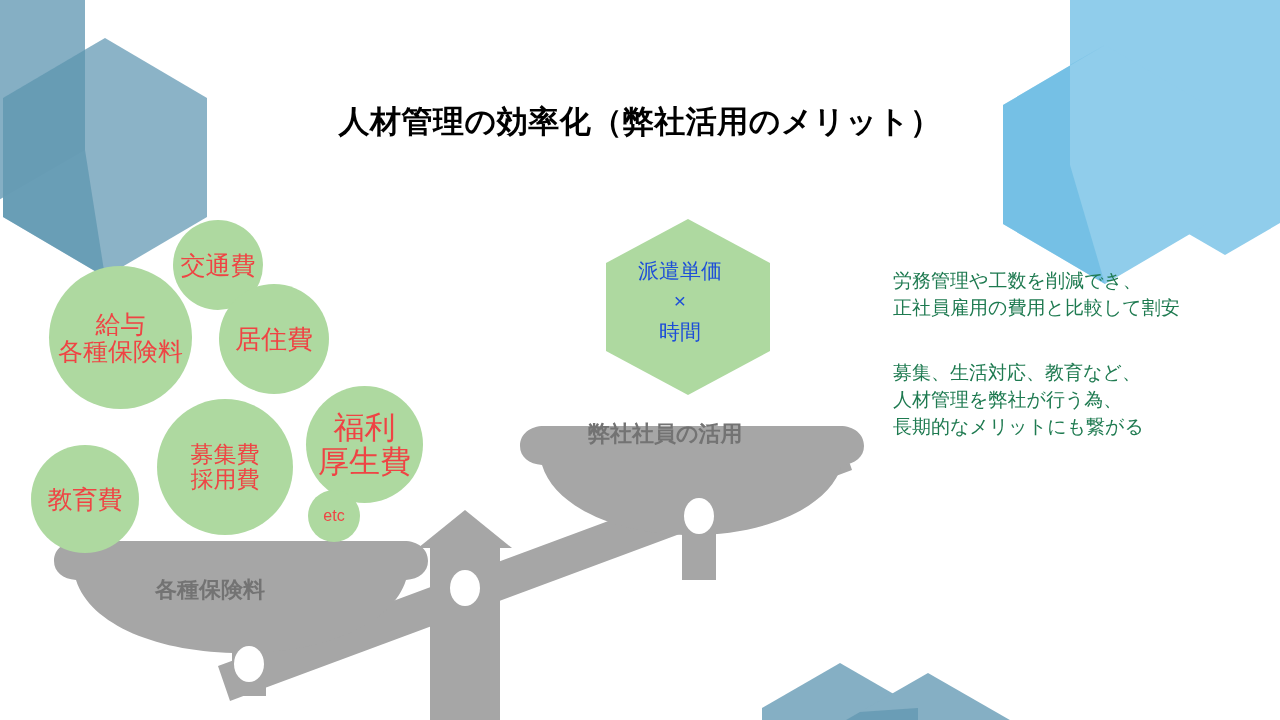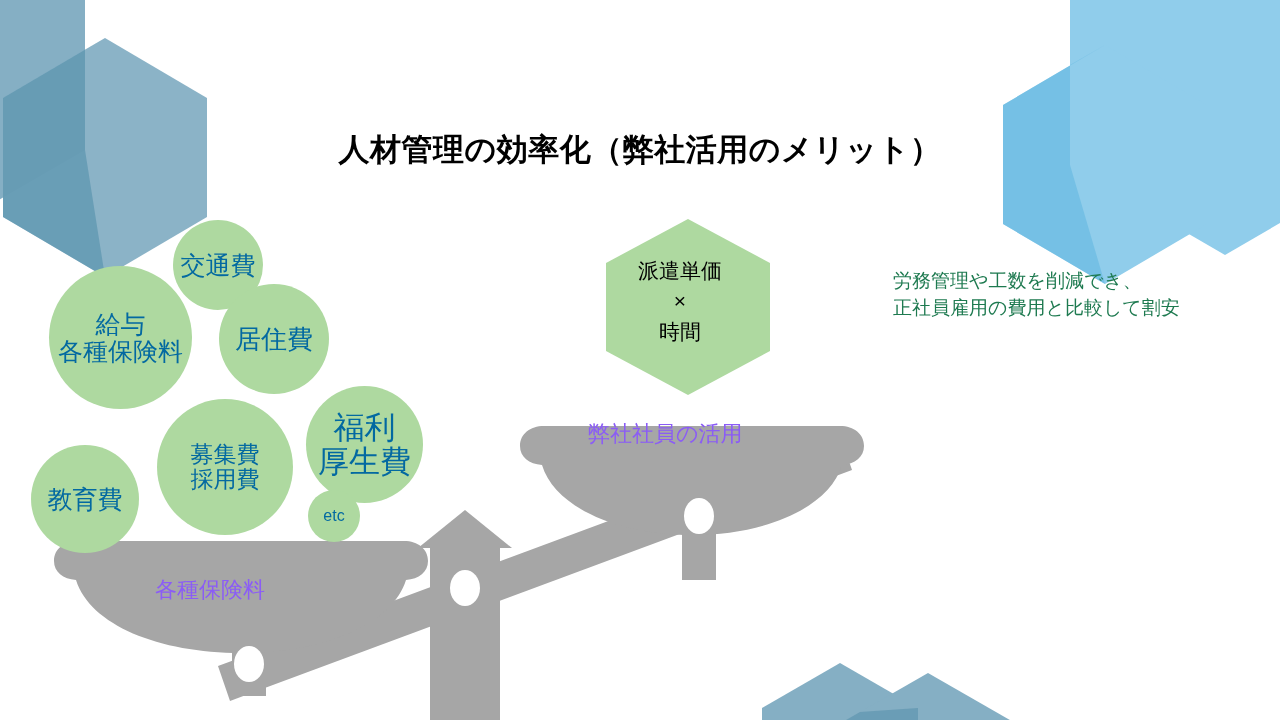--- a/index.html
+++ b/index.html
@@ -34,53 +34,53 @@
     left: 0;
     top: 103px;
     width: 1280px;
     text-align: center;
     font-size: 31px;
     font-weight: bold;
     color: #000000;
     letter-spacing: 0.5px;
     line-height: 1.2;
     white-space: nowrap;
-    margin-top: 28px;
   }
 
   
   #scale-svg {
     position: absolute;
     left: 40px;
     top: 398px;
     width: 840px;
     height: 322px;
   }
   .pan-label {
     position: absolute;
     font-size: 22px;
-    color: #8b5cf6;
+    color: #737373;
     white-space: nowrap;
     line-height: 1;
+    font-weight: bold;
   }
   #pan-label-left  { left: 155px; top: 579px; }
   #pan-label-right { left: 588px; top: 423px; }
 
   
   .bubble {
     position: absolute;
     border-radius: 50%;
     background: #aed9a0;
     display: flex;
     align-items: center;
     justify-content: center;
   }
   .bubble-label {
     position: absolute;
-    color: #0369a1;
+    color: #ef4444;
     text-align: center;
     line-height: 1.08;
     white-space: pre;
     pointer-events: none;
   }
 
   
   #hex-unit {
     position: absolute;
     left: 606px;
@@ -89,21 +89,21 @@
     height: 176px;
   }
   #hex-unit-label {
     position: absolute;
     left: 606px;
     top: 256px;
     width: 148px;
     text-align: center;
     font-size: 21px;
     line-height: 1.45;
-    color: #000000;
+    color: #1d4ed8;
     white-space: pre;
   }
 
   
   .note {
     position: absolute;
     left: 893px;
     color: #1e7a50;
     font-size: 19px;
     line-height: 1.42;
@@ -187,14 +187,17 @@
 
   <svg id="hex-unit" viewBox="0 0 164 176" width="164" height="176" aria-hidden="true">
     <polygon points="82,0 164,44 164,132 82,176 0,132 0,44" fill="#aed9a0"></polygon>
   </svg>
   <div id="hex-unit-label">派遣単価
 ×
 時間</div>
 
   <div class="note" id="note-1">労務管理や工数を削減でき、
 正社員雇用の費用と比較して割安</div>
+  <div class="note" id="note-2">募集、生活対応、教育など、
+人材管理を弊社が行う為、
+長期的なメリットにも繋がる</div>
 
 </div>
 
 </body></html>

